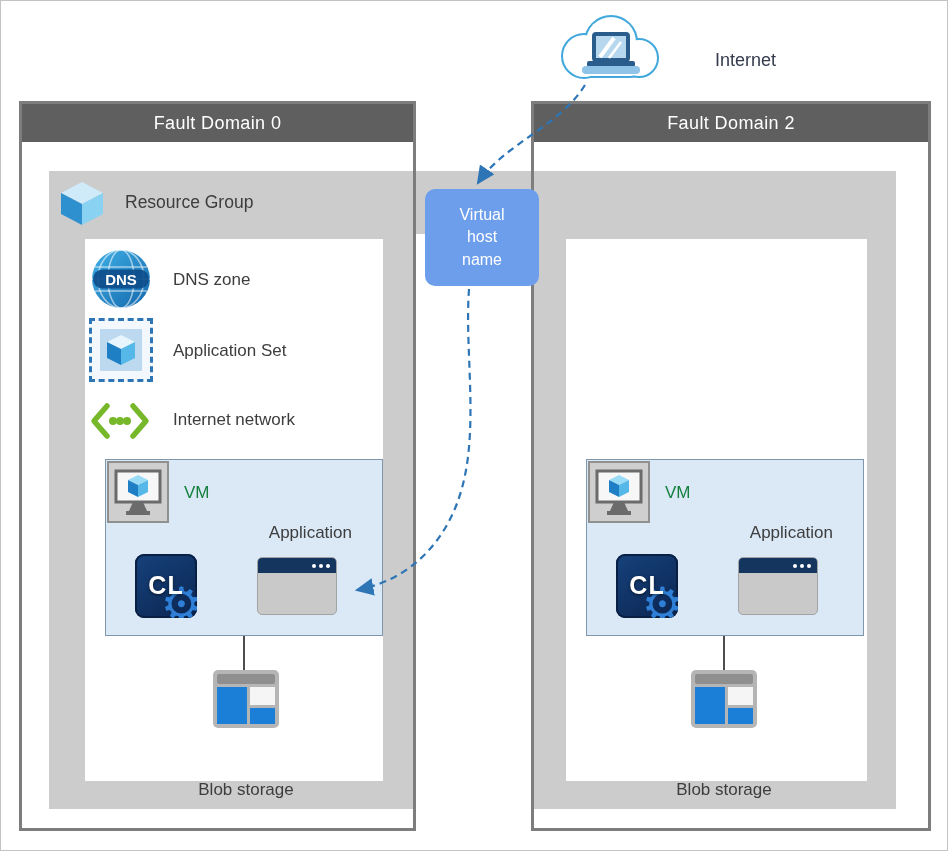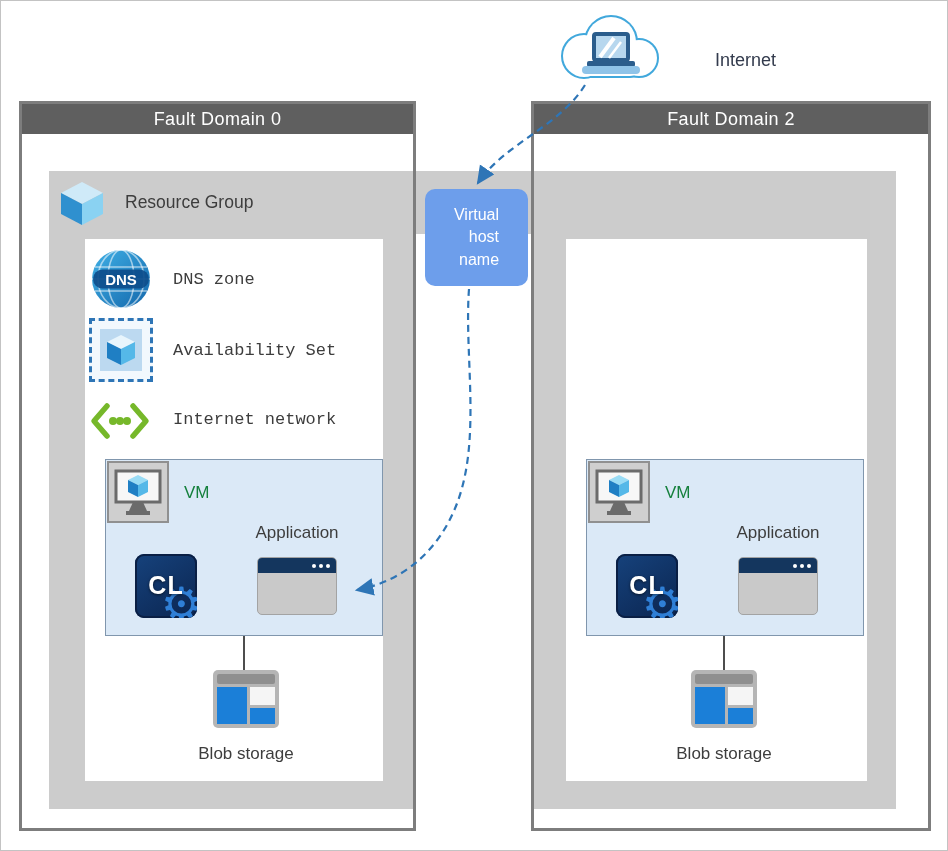--- a/index.html
+++ b/index.html
@@ -7,69 +7,69 @@
     position:relative; width:948px; height:851px; background:#ffffff;
     border:1px solid #c3c3c3; box-sizing:border-box; overflow:hidden;
     font-family:"Liberation Sans", sans-serif; color:#3d3d3d;
   }
   .abs { position:absolute; }
 
   
   .fd-box { position:absolute; top:100px; height:730px; border:3px solid #7d7d7d; box-sizing:border-box; background:transparent; }
   .fd0 { left:18px; width:397px; }
   .fd1 { left:530px; width:400px; }
-  .fd-header { height:30px; background:#5f5f5f; color:#ffffff; display:flex; align-items:center; justify-content:center; font-size:18px; letter-spacing:.4px; }
+  .fd-header { height:38px; background:#5f5f5f; color:#ffffff; display:flex; align-items:center; justify-content:center; font-size:18px; letter-spacing:.4px; }
 
   
   .gray { position:absolute; background:#cccccc; }
   #rg-left  { left:48px;  top:170px; width:365px; height:638px; }
   #rg-right { left:532px; top:170px; width:363px; height:638px; }
   #rg-strip-mid { left:413px; top:170px; width:119px; height:63px; }
   .rg-header-row { position:absolute; left:58px; top:170px; height:63px; display:flex; align-items:center; gap:20px; }
   .rg-label { font-size:17.5px; color:#3d3d3d; }
 
   
   .white-panel { position:absolute; background:#ffffff; }
   #panel0 { left:84px;  top:238px; width:298px; height:542px; }
   #panel1 { left:565px; top:238px; width:301px; height:542px; }
 
-  .item-label { position:absolute; font-size:17px; color:#3d3d3d;font-family:Liberation Mono, monospace; }
+  .item-label { position:absolute; font-size:17px; color:#3d3d3d; }
 
   
   .avail-icon { position:absolute; width:64px; height:64px; box-sizing:border-box; border:3px dashed #2e75b6; background:#f2f8fd; display:flex; align-items:center; justify-content:center; }
   .avail-inner { width:42px; height:42px; background:#bcd9f0; display:flex; align-items:center; justify-content:center; }
 
   
   .vm-box { position:absolute; width:278px; height:177px; background:#dbe9f7; border:1px solid #8096ad; box-sizing:border-box; }
   .vm-label { position:absolute; font-size:17px; color:#15803d; }
-  .app-label { position:absolute; width:110px; text-align:center; font-size:17px; color:#3d3d3d; }
+  .app-label { position:absolute; width:110px; text-align:right; font-size:17px; color:#3d3d3d; }
 
   
   .window-icon { position:absolute; width:80px; height:58px; border-radius:5px; background:#c9c9c9; border:1px solid #a3a3a3; box-sizing:border-box; overflow:hidden; }
   .window-bar { height:15px; background:#14365e; display:flex; align-items:center; justify-content:flex-end; gap:3px; padding-right:6px; }
   .dot { width:4px; height:4px; border-radius:50%; background:#ffffff; }
 
   
   .cl-tile { position:absolute; width:62px; height:64px; border-radius:9px; background:linear-gradient(145deg,#16427c,#0b2550); box-shadow:inset 0 0 0 2px #0a1f44; overflow:hidden; }
   .cl-gear { position:absolute; right:-5px; bottom:-9px; font-size:46px; color:#2f7fd6; line-height:1; }
   .cl-text { position:absolute; left:50%; top:50%; transform:translate(-50%,-52%); font-size:25px; font-weight:bold; color:#ffffff; letter-spacing:1px; text-shadow:0 1px 3px rgba(0,0,0,.6); }
 
   
   .blob-icon { position:absolute; width:66px; height:58px; background:#b5b5b5; border-radius:5px; }
   .blob-icon > div { position:absolute; }
   .blob-lid { left:4px; top:4px; width:58px; height:10px; background:#8f8f8f; border-radius:2px; }
   .blob-l  { left:4px;  top:17px; width:30px; height:37px; background:#1b7fd8; }
   .blob-tr { left:37px; top:17px; width:25px; height:18px; background:#f5f5f5; }
   .blob-br { left:37px; top:38px; width:25px; height:16px; background:#1b7fd8; }
-  .blob-label { position:absolute; width:140px; text-align:center; font-size:17px; color:#3d3d3d; }
+  .blob-label { position:absolute; width:140px; text-align:center; font-size:17px; color:#3d3d3d;margin-top:36px; }
 
   .connector { position:absolute; width:2px; background:#4d4d4d; }
 
   
-  #badge { position:absolute; left:424px; top:188px; width:103px; height:97px; background:#6d9eeb; border-radius:10px; color:#ffffff; display:flex; align-items:center; justify-content:center; text-align:right; font-size:16px; line-height:1.4; }
+  #badge { position:absolute; left:424px; top:188px; width:114px; height:97px; background:#6d9eeb; border-radius:10px; color:#ffffff; display:flex; align-items:center; justify-content:center; text-align:center; font-size:16px; line-height:1.4; }
   #badge span { white-space:pre-line; }
 
   #internet-label { position:absolute; left:682px; top:49px; font-size:18px; color:#333b4d;margin-left:32px; }
 
   .overlay { position:absolute; left:0; top:0; width:948px; height:851px; pointer-events:none; }
   .dash { fill:none; stroke:#2e75b6; stroke-width:2.2; stroke-dasharray:7 5; }
 </style>
 </head>
 <body>
 
@@ -124,21 +124,21 @@
 
   <div class="avail-icon" style="left:88px; top:317px;">
     <div class="avail-inner">
       <svg width="32" height="34" viewBox="0 0 32 34">
         <polygon points="16,2 30,9 16,16 2,9" fill="#e8f5fc"></polygon>
         <polygon points="2,9 16,16 16,32 2,25" fill="#1f7fc4"></polygon>
         <polygon points="30,9 16,16 16,32 30,25" fill="#55b8e8"></polygon>
       </svg>
     </div>
   </div>
-  <span class="item-label" style="left:172px; top:340px;">Availability Set</span>
+  <span class="item-label" style="left:172px; top:340px;">Application Set</span>
 
   <svg class="abs" style="left:86px; top:398px;" width="66" height="44" viewBox="0 0 66 44">
     <polyline points="20,7 7,22 20,37" fill="none" stroke="#76b82a" stroke-width="5.5" stroke-linecap="round" stroke-linejoin="round"></polyline>
     <polyline points="46,7 59,22 46,37" fill="none" stroke="#76b82a" stroke-width="5.5" stroke-linecap="round" stroke-linejoin="round"></polyline>
     <circle cx="26" cy="22" r="4" fill="#76b82a"></circle>
     <circle cx="33" cy="22" r="4" fill="#76b82a"></circle>
     <circle cx="40" cy="22" r="4" fill="#76b82a"></circle>
   </svg>
   <span class="item-label" style="left:172px; top:409px;">Internet network</span>
 

